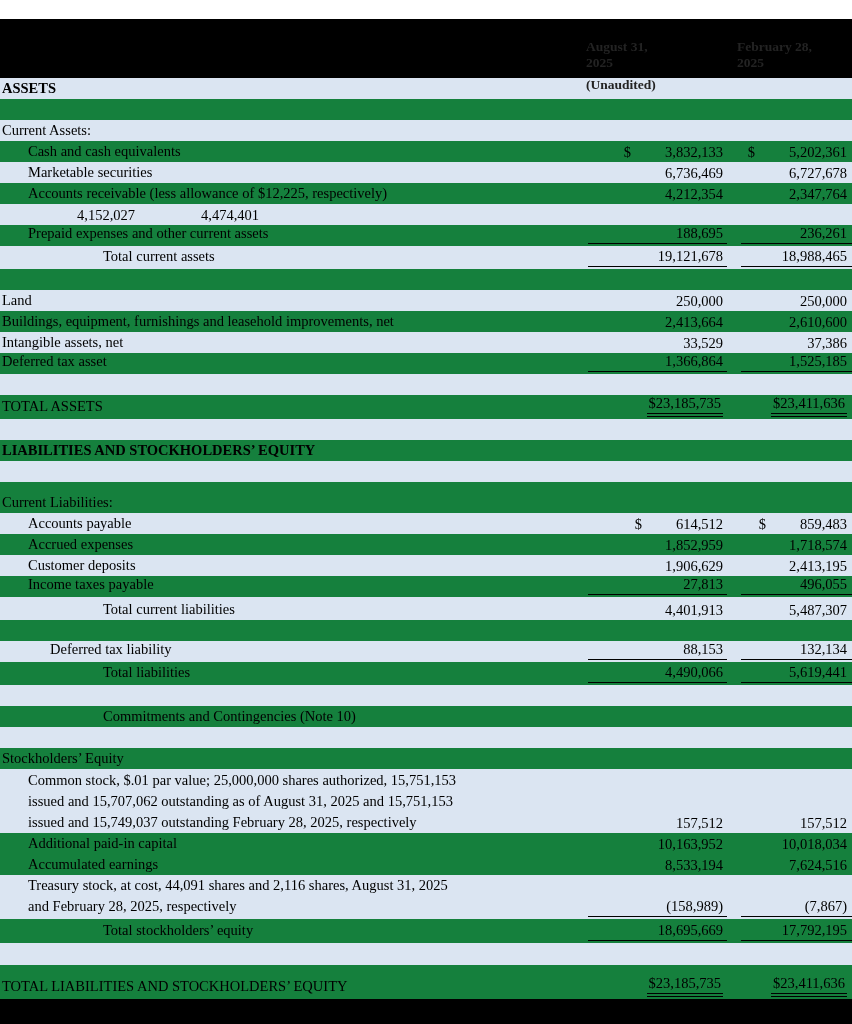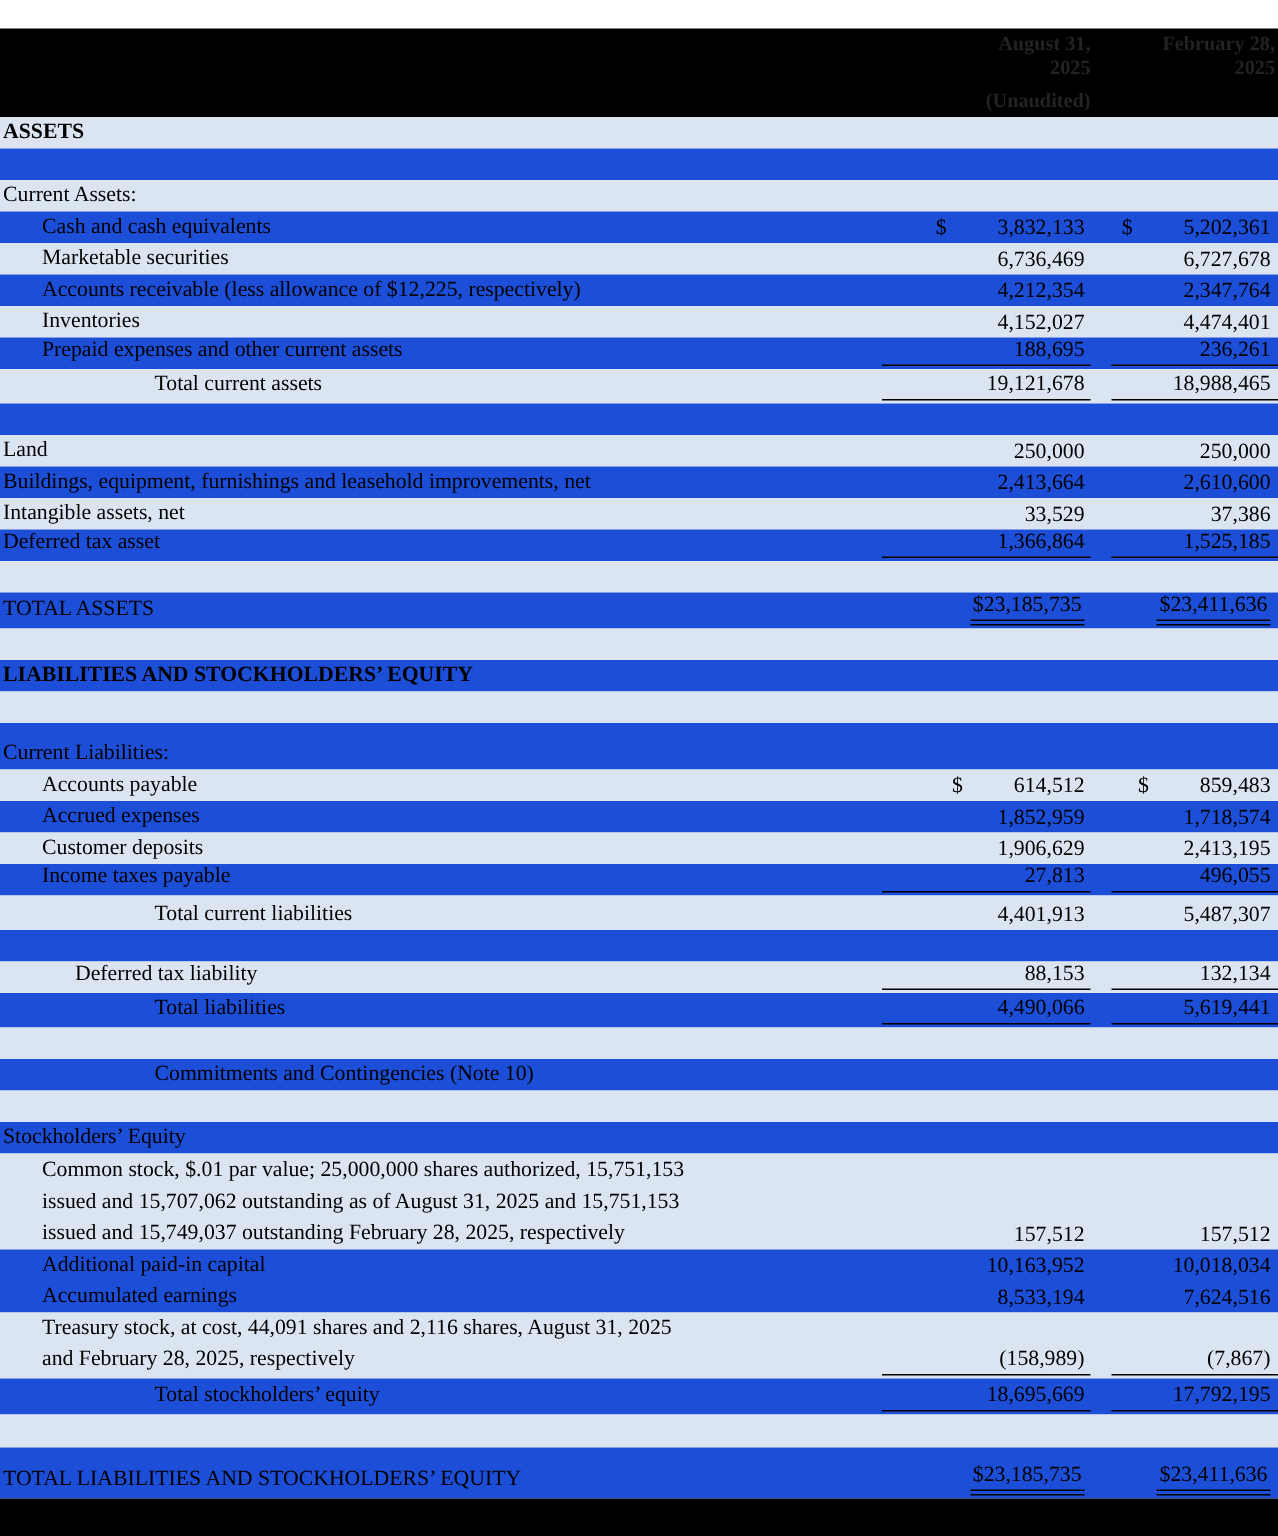--- a/index.html
+++ b/index.html
@@ -21,33 +21,33 @@
   }
   .top-white{height:19px;background:#ffffff;}
   .header-band{
     position:relative;
     height:59px;
     background:var(--header-bg);
     color:var(--header-text);
     font-weight:bold;
     font-size:13.5px;
   }
-  .hcol{position:absolute;top:2px;text-align:right;line-height:16px;}
+  .hcol{position:absolute;top:20px;text-align:left;line-height:16px;}
   .hcol2{left:586px;width:141px;}
   .hcol3{left:737px;width:113px;}
   .hnote{margin-top:6px;}
   .table-body{width:852px;}
   .row{
     display:flex;
     align-items:flex-end;
     width:852px;
     overflow:hidden;
   }
   .bg-blue{background:var(--band-blue);}
-  .bg-white{background:#1d4ed8;}
+  .bg-white{background:#15803d;}
   .lbl{
     flex:1 1 auto;
     min-width:0;
     line-height:21px;
     white-space:nowrap;
     padding-left:2px;
   }
   .ind1{padding-left:28px;}
   .ind2{padding-left:103px;}
   .bold{font-weight:bold;}
@@ -126,21 +126,20 @@
         <div class="lbl ind1">Accounts receivable (less allowance of $12,225, respectively)</div>
         <div class="amt amt2">
           <span class="num">4,212,354</span>
         </div>
         <div class="colgap"></div>
         <div class="amt amt3">
           <span class="num">2,347,764</span>
         </div>
       </div>
       <div class="row bg-blue" style="height: 21px;">
-        <div class="lbl ind1">Inventories</div>
         <div class="amt amt2">
           <span class="num">4,152,027</span>
         </div>
         <div class="colgap"></div>
         <div class="amt amt3">
           <span class="num">4,474,401</span>
         </div>
       </div>
       <div class="row bg-white has-ul" style="height: 21px;">
         <div class="lbl ind1">Prepaid expenses and other current assets</div>

